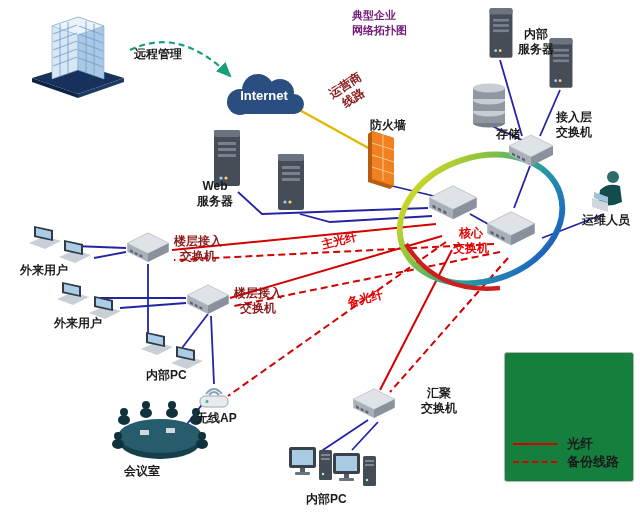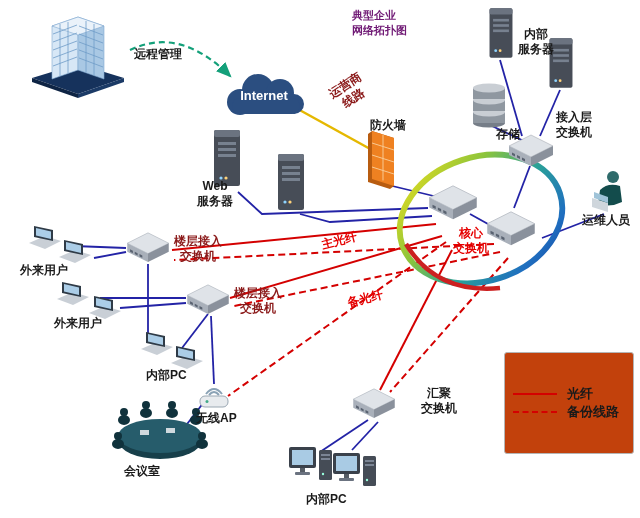--- a/index.html
+++ b/index.html
@@ -11,23 +11,23 @@
   .lbl.center{text-align:center;}
   .lbl.red{color:#e60000;}
   .lbl.maroon{color:#8b1a1a;}
   .lbl.white{color:#ffffff;}
   #title{font-size:11px;color:#701a75;line-height:1.4;}
   .ln-blue{stroke:#2323a6;stroke-width:1.8;fill:none;}
   .ln-red{stroke:#d40000;stroke-width:2;fill:none;}
   .ln-red-d{stroke:#d40000;stroke-width:2;fill:none;stroke-dasharray:7 4;}
   .ln-yellow{stroke:#e5b800;stroke-width:2.5;fill:none;}
   .ln-green{stroke:#14a07a;stroke-width:2.2;fill:none;stroke-dasharray:6 4;}
-  .legend{position:absolute;left:504px;top:352px;width:130px;height:102px;
-          background:#c2410c;border:1px solid #b5b5b5;border-radius:3px;
-          display:flex;flex-direction:column;justify-content:center;
+  .legend{position:absolute;left:504px;top:352px;width:130px;height:130px;
+          background:#15803d;border:1px solid #b5b5b5;border-radius:3px;
+          display:flex;flex-direction:column;justify-content:flex-end;
           padding:10px 8px;box-sizing:border-box;}
   .legend-row{display:flex;align-items:center;}
   .sample{width:44px;flex:0 0 44px;}
   .sample.fiber{border-top:2.5px solid #d40000;height:0;}
   .sample.backup{border-top:2.5px dashed #d40000;height:0;}
   .sample.cable{border-top:2.5px solid #2323a6;height:0;}
   .legend-label{margin-left:10px;font-weight:bold;font-size:13px;color:#1a1a1a;}
 </style>
 </head>
 <body>

